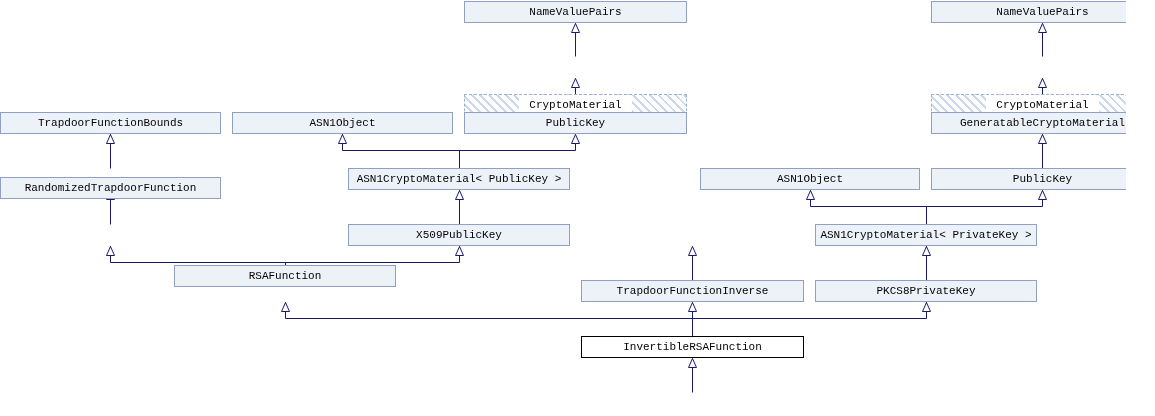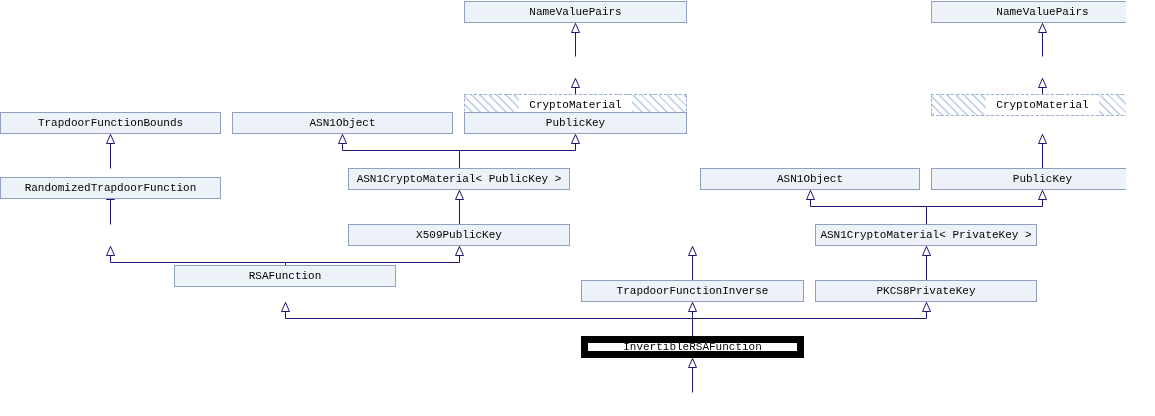--- a/index.html
+++ b/index.html
@@ -12,21 +12,21 @@
   .edges{position:absolute;left:0;top:0;z-index:0;}
   .edge{fill:none;stroke:#191970;stroke-width:1;}
   .arrowhead{fill:#ffffff;stroke:#191970;stroke-width:1;}
   .node{
     position:absolute;height:22px;box-sizing:border-box;
     border:1px solid #8fa0c2;background:#edf1f8;color:#000000;
     font-size:11px;line-height:20px;
     display:flex;align-items:center;justify-content:center;
     white-space:nowrap;cursor:pointer;z-index:1;
   }
-  .node.main{background:#ffffff;border:7px solid #000000;}
+  .node.main{background:#ffffff;border:1px solid #000000;}
   .node.hatched{
     border:1px dashed #9db1d6;
     background:repeating-linear-gradient(45deg,#ccd9ec 0,#ccd9ec 2px,#ffffff 2px,#ffffff 6px);
     margin-top:38px;
   }
   .hatch-label{background:#ffffff;padding:0 10px;}
 </style>
 </head>
 <body>
 
@@ -105,20 +105,21 @@
   <div class="node" style="left:348px;top:224px;width:222px">X509PublicKey</div>
 
   <div class="node" style="left:174px;top:265px;width:222px">RSAFunction</div>
 
   <div class="node" style="left:931px;top:1px;width:223px">NameValuePairs</div>
 
   <div class="node hatched" style="left:931px;top:56px;width:223px">
     <span class="hatch-label">CryptoMaterial</span>
   </div>
 
+  <div class="node" style="left:931px;top:112px;width:223px">GeneratableCryptoMaterial</div>
 
   <div class="node" style="left:700px;top:168px;width:220px">ASN1Object</div>
 
   <div class="node" style="left:931px;top:168px;width:223px">PublicKey</div>
 
 
   <div class="node" style="left:815px;top:224px;width:222px">ASN1CryptoMaterial&lt; PrivateKey &gt;</div>
 
   <div class="node" style="left:581px;top:280px;width:223px">TrapdoorFunctionInverse</div>
 

